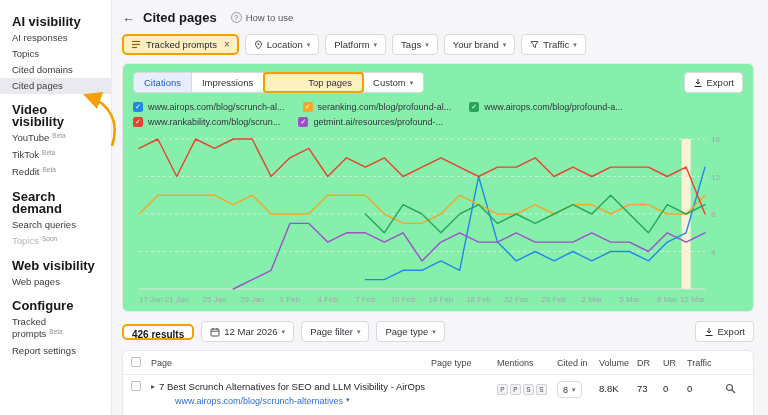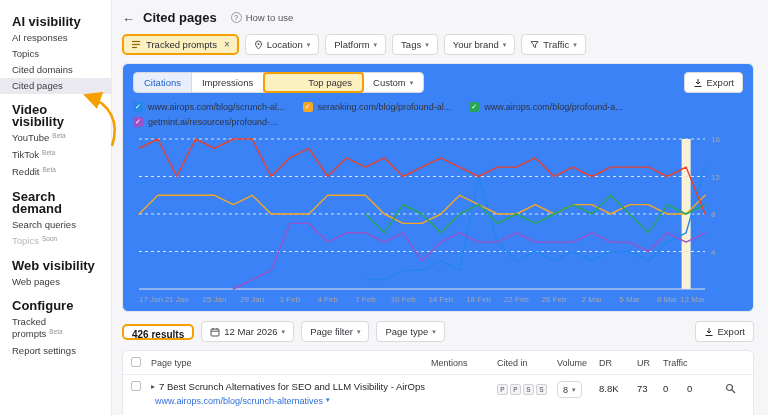--- a/index.html
+++ b/index.html
@@ -25,21 +25,21 @@
   .howto { display: flex; align-items: center; gap: 4px; color: #55555c; font-size: 9.5px; margin-left: 6px; cursor: pointer; }
   .qicon { width: 11px; height: 11px; border: 1px solid #9a9aa2; border-radius: 50%; font-size: 7.5px; line-height: 9px; text-align: center; color: #6a6a72; }
 
   .filter-row { display: flex; align-items: center; gap: 6px; margin-top: 7px; }
   .chip { display: flex; align-items: center; gap: 5px; background: #fdf0c0; border: 2px solid #f59f00; border-radius: 5px; padding: 0 7px; height: 21px; font-size: 9.5px; color: #2a2a30; cursor: pointer; }
   .chip-x { font-size: 10px; color: #55555c; margin-left: 2px; }
   .dd, .btn { display: flex; align-items: center; gap: 4px; background: #fff; border: 1px solid #d8d8de; border-radius: 4px; padding: 0 8px; height: 21px; font-size: 9.5px; color: #33333a; cursor: pointer; font-family: inherit; }
   .caret { font-size: 7px; color: #70707a; }
 
   
-  .card { background: #3b82f6; border: 1px solid #e7e7ec; border-radius: 6px; margin-top: 8px; padding: 8px 10px 2px; }
+  .card { background: #86efac; border: 1px solid #e7e7ec; border-radius: 6px; margin-top: 8px; padding: 8px 10px 2px; }
   .card-top { display: flex; align-items: center; }
   .tabs { display: flex; border: 1px solid #d8d8de; border-radius: 4px; }
   .tab { padding: 0 10px; height: 19px; display: flex; align-items: center; gap: 4px; font-size: 9.5px; color: #33333a; border-right: 1px solid #d8d8de; cursor: pointer; background: #fff; }
   .tab:first-child { border-radius: 3px 0 0 3px; }
   .tab:last-child { border-right: none; border-radius: 0 3px 3px 0; }
   .tab.active { background: #e8eefb; color: #1f5fc8; }
   .tab.annot { background: #fdf0c0; outline: 2px solid #f59f00; outline-offset: -1px; border-radius: 3px; z-index: 1; padding-left: 44px; }
   .card-top .btn { margin-left: auto; }
 
   .legend { display: flex; flex-wrap: wrap; column-gap: 18px; row-gap: 5px; margin-top: 9px; }
@@ -53,21 +53,21 @@
   .spacer { flex: 1; }
 
   
   .table { background: #fff; border: 1px solid #e7e7ec; border-radius: 6px 6px 0 0; margin-top: 8px; }
   .thead, .trow { display: grid; grid-template-columns: 20px 1fr 66px 60px 42px 38px 26px 24px 38px 20px; padding: 0 8px; }
   .thead { height: 24px; align-items: center; border-bottom: 1px solid #ededf1; color: #44444b; font-size: 9px; }
   .trow { padding: 6px 8px 10px; align-items: start; }
   .cb-box { width: 10px; height: 10px; border: 1px solid #bcbcc4; border-radius: 2px; background: #fff; display: inline-block; cursor: pointer; }
   .ptitle { font-size: 9.5px; color: #1f1f24; white-space: nowrap; overflow: hidden; display: flex; gap: 4px; align-items: center; }
   .exp { font-size: 8px; color: #55555c; cursor: pointer; }
-  .plink { font-size: 9px; color: #2e6fdb; margin-top: 4px; margin-left: 4px; display: flex; gap: 3px; cursor: pointer; }
+  .plink { font-size: 9px; color: #2e6fdb; margin-top: 4px; margin-left: 24px; display: flex; gap: 3px; cursor: pointer; }
   .plink .caret { color: #2e6fdb; }
   .mention-badge { display: inline-block; width: 11px; height: 11px; border: 1px solid #cfcfd6; border-radius: 2px; font-size: 6.5px; line-height: 10px; text-align: center; color: #4a4a52; background: #f4f4f6; margin-right: 2px; }
   .dd.small { height: 17px; padding: 0 5px; font-size: 9px; justify-self: start; }
   .td { font-size: 9.5px; color: #26262c; padding-top: 2px; }
   .action-cell { cursor: pointer; padding-top: 2px; }
 </style>
 </head>
 <body>
 
 <div class="app">
@@ -177,20 +177,24 @@
             <span class="legend-cb" style="background: rgb(34, 135, 232);">✓</span>
             <span>www.airops.com/blog/scrunch-al...</span>
           </div>
           <div class="legend-item">
             <span class="legend-cb" style="background: rgb(245, 166, 35);">✓</span>
             <span>seranking.com/blog/profound-al...</span>
           </div>
           <div class="legend-item">
             <span class="legend-cb" style="background: rgb(39, 166, 87);">✓</span>
             <span>www.airops.com/blog/profound-a...</span>
+          </div>
+          <div class="legend-item">
+            <span class="legend-cb" style="background: rgb(232, 65, 44);">✓</span>
+            <span>www.rankability.com/blog/scrun...</span>
           </div>
           <div class="legend-item">
             <span class="legend-cb" style="background: rgb(155, 81, 201);">✓</span>
             <span>getmint.ai/resources/profound-...</span>
           </div>
         </div>
       <div class="chart-wrap">
         <svg id="chart" width="612" height="176" viewBox="0 0 612 176">
             <rect x="548.6333333333333" y="8" width="9" height="150" fill="#fbf2d4"></rect>
             <line x1="6" x2="572" y1="120.5" y2="120.5" stroke="#e4e4e8" stroke-dasharray="3,3"></line>
@@ -253,20 +257,21 @@
           <path d="M5 1v5M3 4l2 2 2-2" stroke="#26262c" fill="none"></path>
           <path d="M1.5 8.5h7" stroke="#26262c"></path>
         </svg>
         <span>Export</span>
       </button>
     </div>
 
     <div class="table">
       <div class="thead">
         <span><span class="cb-box"></span></span>
+        <span class="th">Page</span>
         <span class="th">Page type</span>
         <span class="th">Mentions</span>
         <span class="th">Cited in</span>
         <span class="th">Volume</span>
         <span class="th">DR</span>
         <span class="th">UR</span>
         <span class="th">Traffic</span>
         <span class="th"></span>
       </div>
       <div class="trow">

